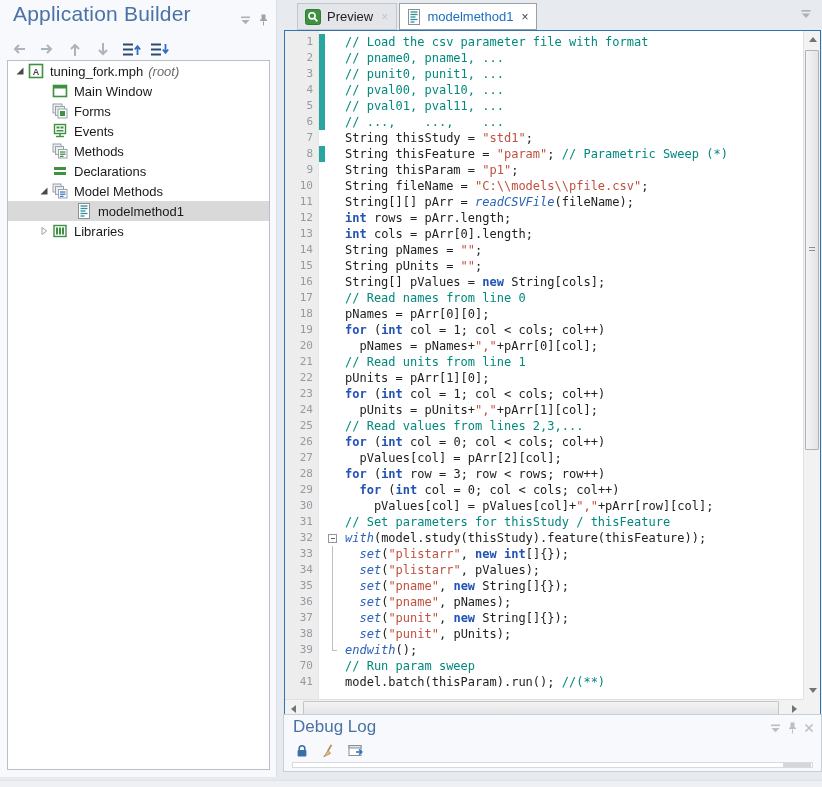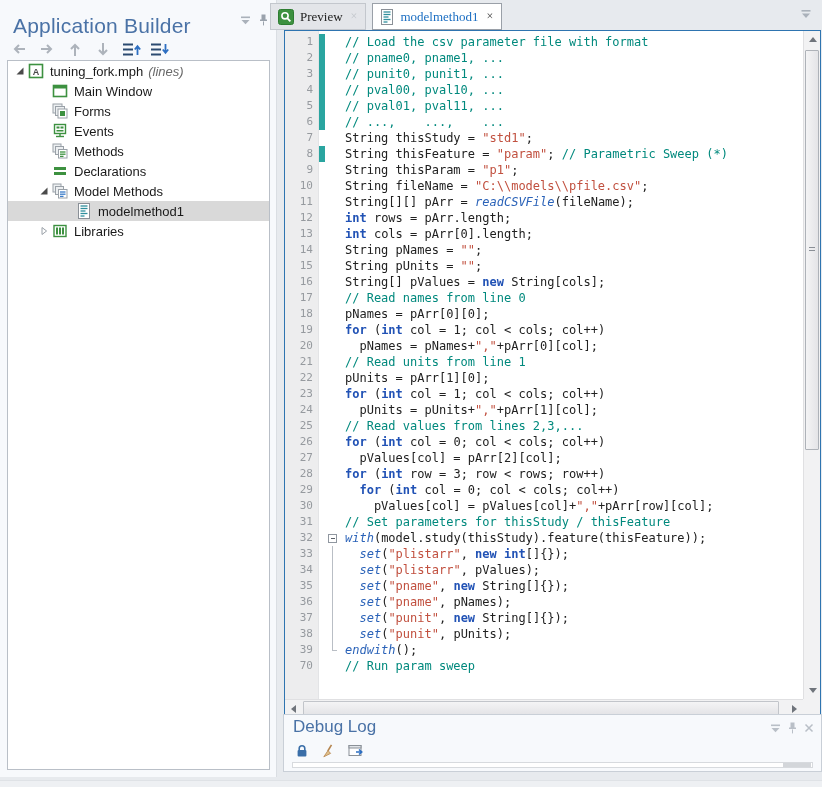--- a/index.html
+++ b/index.html
@@ -3,35 +3,35 @@
 <meta charset="utf-8">
 <style>
   * { margin:0; padding:0; box-sizing:border-box; }
   html,body { width:822px; height:787px; overflow:hidden; }
   body { background:#e7eaee; font-family:"Liberation Sans", sans-serif; position:relative; }
 
   
   .left-panel { position:absolute; left:0; top:0; width:277px; height:777px;
     background:#f7f9fc; border-right:1px solid #dadee3; }
   .panel-header { position:relative; height:38px; }
-  .panel-title { position:absolute; left:13px; top:14px; font-size:21px; font-weight:300;
+  .panel-title { position:absolute; left:13px; top:2px; font-size:21px; font-weight:300;
     color:#4a72a6; letter-spacing:.2px; }
   .panel-hdr-icons { position:absolute; right:8px; top:14px; display:flex; gap:8px; align-items:center; }
   .toolbar { position:absolute; left:10px; top:40px; display:flex; gap:10px; align-items:center; height:18px; }
   .toolbar .tbi { display:inline-flex; width:18px; height:16px; align-items:center; justify-content:center; }
   .tree-box { position:absolute; left:7px; top:60px; width:263px; height:710px;
     background:#fff; border:1px solid #b9bfc7; overflow:hidden; }
   .tree-row { position:relative; height:20px; display:flex; align-items:center; font-size:13px; color:#1a1a1a; white-space:nowrap; }
   .tree-row.selected { background:#d9d9d9; }
   .tree-exp { width:16px; height:16px; display:inline-flex; align-items:center; justify-content:center; flex:none; }
   .tree-ico { width:16px; height:16px; margin-right:6px; display:inline-flex; align-items:center; justify-content:center; flex:none; }
   .tree-suffix { font-style:italic; color:#6a6a6a; margin-left:5px; }
 
   
-  .tabbar { position:absolute; left:268px; top:3px; height:27px; right:0;font-family:Liberation Serif, serif; }
+  .tabbar { position:absolute; left:295px; top:3px; height:27px; right:0; }
   .tab { position:absolute; top:0; height:27px; display:flex; align-items:center; gap:6px;
     padding:0 8px 0 7px; font-size:13px; border:1px solid #c3c7cd; background:#e3e5e9; color:#222; }
   .tab.active { background:#fff; border-color:#9aa0a8; color:#1b6ec2; }
   .tab .tab-close { font-size:12px; margin-left:2px; }
   .tab.active .tab-close { color:#444; }
   .tab:not(.active) .tab-close { color:#c2c6cb; }
   .tabbar-menu { position:absolute; right:10px; top:6px; }
 
   
   .editor { position:absolute; left:284px; top:30px; width:537px; height:687px;
@@ -166,21 +166,21 @@
             <path d="M8.5 1.5 V8.5 H1.5 Z" fill="#4a4a4a"></path>
           </svg>
         </span>
         <span class="tree-ico">
           <svg width="16" height="16" viewBox="0 0 16 16">
             <rect x="1.5" y="1.5" width="13" height="13" fill="#fff" stroke="#3d9140" stroke-width="1.6"></rect>
             <text x="8" y="11.5" text-anchor="middle" font-size="9" font-weight="bold" font-family="Liberation Sans, sans-serif" fill="#4a4a4a">A</text>
           </svg>
         </span>
         <span>tuning_fork.mph</span>
-        <span class="tree-suffix">(lines)</span>
+        <span class="tree-suffix">(root)</span>
       </div>
       <div class="tree-row" style="padding-left: 28px;">
         <span class="tree-exp"></span>
         <span class="tree-ico">
           <svg width="16" height="16" viewBox="0 0 16 16">
             <rect x="1.5" y="2.5" width="13" height="11" fill="#fff" stroke="#3d9140" stroke-width="1.6"></rect>
             <rect x="1.5" y="2.5" width="13" height="3" fill="#3d9140"></rect>
           </svg>
         </span>
         <span>Main Window</span>
@@ -365,20 +365,21 @@
         <div class="crow"><span class="ln">31</span><span class="chg"></span><span class="foldcol"></span><span class="cl"><span class="t-c">// Set parameters for thisStudy / thisFeature</span></span></div>
         <div class="crow"><span class="ln">32</span><span class="chg"></span><span class="foldcol"><span class="fold-box"></span></span><span class="cl"><span class="t-b">with</span><span class="t-p">(model.study(thisStudy).feature(thisFeature));</span></span></div>
         <div class="crow"><span class="ln">33</span><span class="chg"></span><span class="foldcol fold-mid"></span><span class="cl"><span class="t-p">  </span><span class="t-b">set</span><span class="t-p">(</span><span class="t-s">"plistarr"</span><span class="t-p">, </span><span class="t-k">new</span><span class="t-p"> </span><span class="t-k">int</span><span class="t-p">[]{});</span></span></div>
         <div class="crow"><span class="ln">34</span><span class="chg"></span><span class="foldcol fold-mid"></span><span class="cl"><span class="t-p">  </span><span class="t-b">set</span><span class="t-p">(</span><span class="t-s">"plistarr"</span><span class="t-p">, pValues);</span></span></div>
         <div class="crow"><span class="ln">35</span><span class="chg"></span><span class="foldcol fold-mid"></span><span class="cl"><span class="t-p">  </span><span class="t-b">set</span><span class="t-p">(</span><span class="t-s">"pname"</span><span class="t-p">, </span><span class="t-k">new</span><span class="t-p"> String[]{});</span></span></div>
         <div class="crow"><span class="ln">36</span><span class="chg"></span><span class="foldcol fold-mid"></span><span class="cl"><span class="t-p">  </span><span class="t-b">set</span><span class="t-p">(</span><span class="t-s">"pname"</span><span class="t-p">, pNames);</span></span></div>
         <div class="crow"><span class="ln">37</span><span class="chg"></span><span class="foldcol fold-mid"></span><span class="cl"><span class="t-p">  </span><span class="t-b">set</span><span class="t-p">(</span><span class="t-s">"punit"</span><span class="t-p">, </span><span class="t-k">new</span><span class="t-p"> String[]{});</span></span></div>
         <div class="crow"><span class="ln">38</span><span class="chg"></span><span class="foldcol fold-mid"></span><span class="cl"><span class="t-p">  </span><span class="t-b">set</span><span class="t-p">(</span><span class="t-s">"punit"</span><span class="t-p">, pUnits);</span></span></div>
         <div class="crow"><span class="ln">39</span><span class="chg"></span><span class="foldcol fold-end"></span><span class="cl"><span class="t-b">endwith</span><span class="t-p">();</span></span></div>
         <div class="crow"><span class="ln">70</span><span class="chg"></span><span class="foldcol"></span><span class="cl"><span class="t-c">// Run param sweep</span></span></div>
+        <div class="crow"><span class="ln">41</span><span class="chg"></span><span class="foldcol"></span><span class="cl"><span class="t-p">model.batch(thisParam).run(); </span><span class="t-c">//(**)</span></span></div>
       </div>
   </div>
   <div class="vscroll">
     <span class="sbtn" style="top:0;">
         <span class="tri tri-up"></span>
       </span>
     <div class="vthumb">
         <div class="vgrip"></div>
       </div>
     <span class="sbtn" style="bottom:0;">

